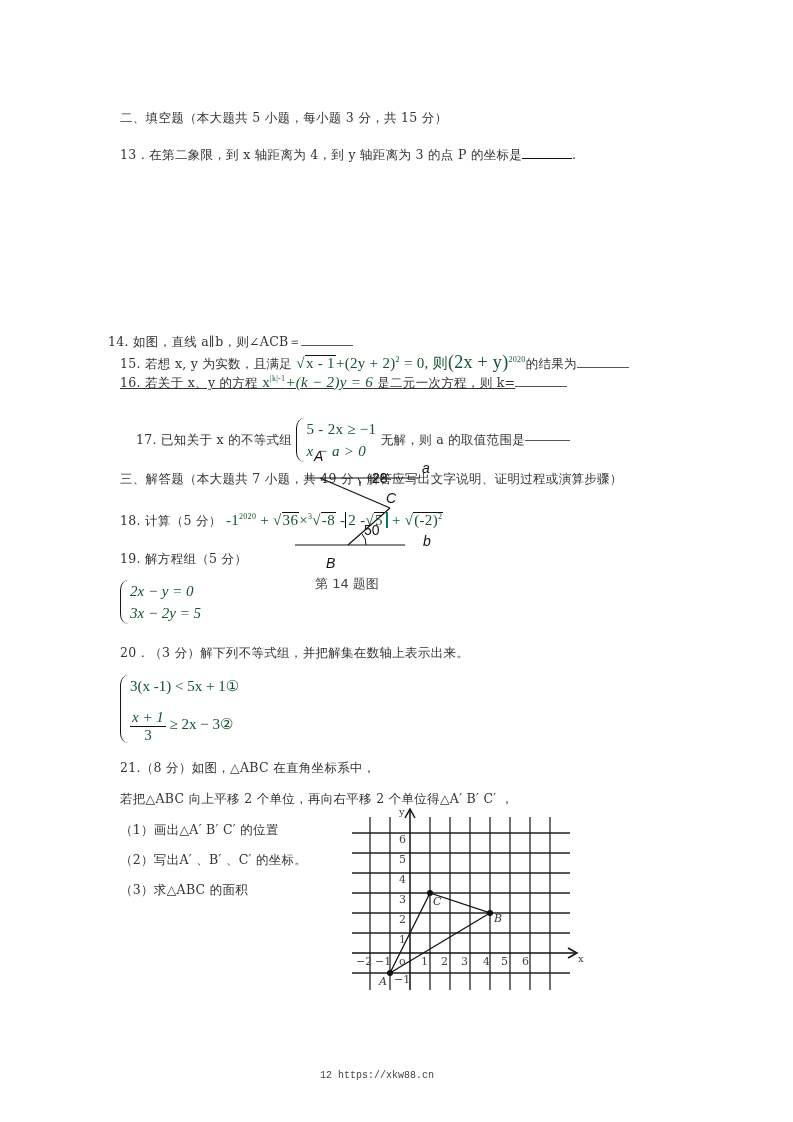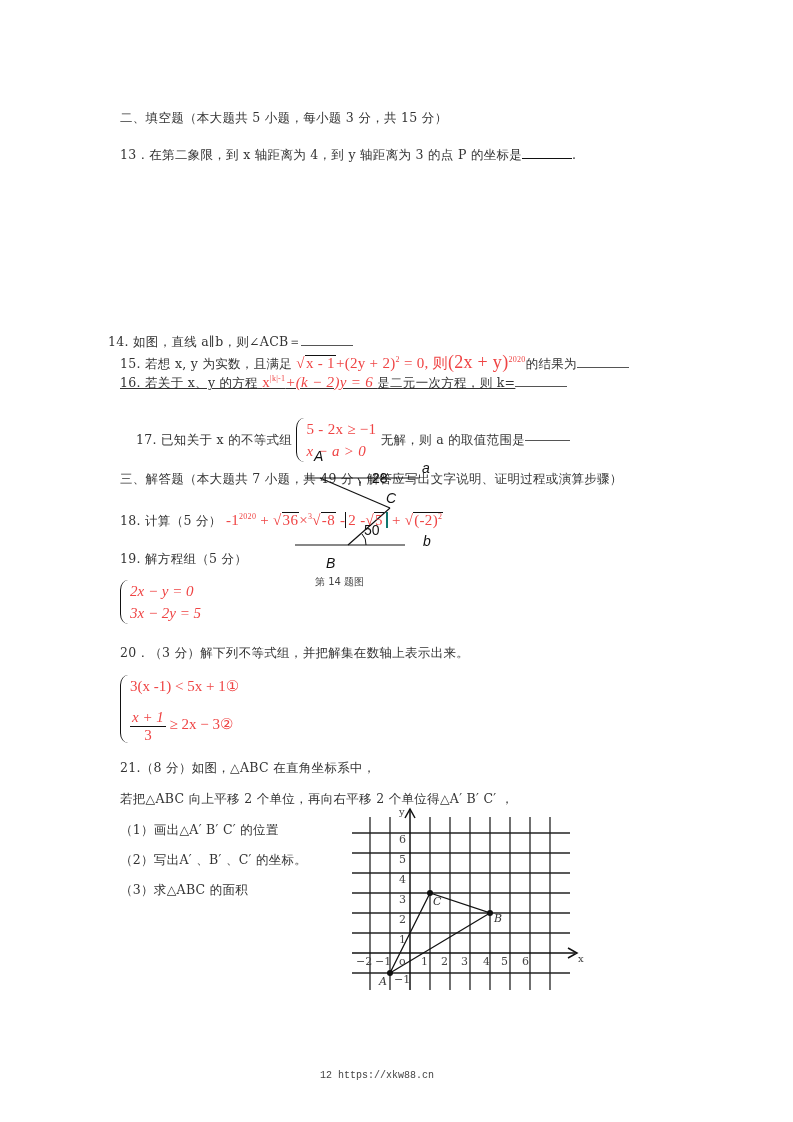--- a/index.html
+++ b/index.html
@@ -1,20 +1,20 @@
 <!DOCTYPE html>
 <html><head>
   <meta charset="utf-8">
   <style>
     html, body { margin: 0; padding: 0; background: #ffffff; }
     body { width: 793px; height: 1122px; position: relative; overflow: hidden;
       font-family: "DejaVu Serif", "Liberation Serif", serif; color: #222; }
     .abs { position: absolute; white-space: nowrap; }
     .t { font-size: 12.5px; color: #333; letter-spacing: 0.3px; }
-    .math { font-family: "Liberation Serif", "DejaVu Serif", serif; font-size: 15px; color: #ef4444; }
+    .math { font-family: "Liberation Serif", "DejaVu Serif", serif; font-size: 15px; color: #14532d; }
     .blank { display: inline-block; border-bottom: 1px solid #555; vertical-align: baseline; }
     .blank.bold { border-bottom: 1.5px solid #111; }
     .sqrt { display: inline-block; border-top: 1px solid #111; padding: 0 1px; line-height: 1; }
     sup { font-size: 8px; }
     .brace-block { display: inline-block; vertical-align: middle; position: relative; padding-left: 10px; }
     .brace-block .brace { position: absolute; left: 0; top: 0; bottom: 0; width: 8px;
       border-left: 1.2px solid #111; border-top-left-radius: 8px 10px; border-bottom-left-radius: 8px 10px; }
     .brace-line { display: block; line-height: 22px; }
     .frac { display: inline-block; vertical-align: middle; text-align: center; line-height: 1.1; }
     .frac .num { display: block; border-bottom: 1px solid #111; padding: 0 2px; }
@@ -66,21 +66,21 @@
   <path d="M 68 28 A 10 10 0 0 1 70 36" fill="none" stroke="#111" stroke-width="1"></path>
   <path d="M 72 84 A 14 14 0 0 1 76 95" fill="none" stroke="#111" stroke-width="1"></path>
 </svg>
 <div class="abs fig-label" style="left:314px; top:448px;">A</div>
 <div class="abs fig-label" style="left:422px; top:460px;">a</div>
 <div class="abs fig-label" style="left:372px; top:470px; font-style:normal;text-align:right;">28</div>
 <div class="abs fig-label" style="left:386px; top:490px;">C</div>
 <div class="abs fig-label" style="left:364px; top:522px; font-style:normal;">50</div>
 <div class="abs fig-label" style="left:423px; top:533px;">b</div>
 <div class="abs fig-label" style="left:326px; top:555px;">B</div>
-<div class="abs" style="left:315px; top:575px; font-family:'DejaVu Sans', sans-serif; font-size:10px; color:#444;">第 14 题图</div>
+<div class="abs" style="left:315px; top:575px; font-family:'DejaVu Sans', sans-serif; font-size:13px; color:#444;">第 14 题图</div>
 
 <div class="abs t" style="left:120px; top:512px;">
   <span>18. 计算（5 分）</span>
   <span class="math"><span>-1</span><sup>2020</sup> <span>+</span> √<span class="sqrt">36</span><span>×</span><sup>3</sup>√<span class="sqrt">-8</span> <span>-</span><span style="border-left:1px solid #111; border-right:2px solid #0f766e; padding:0 2px;"><span>2 -</span>√<span class="sqrt">5</span></span> <span>+</span> √<span class="sqrt"><span>(-2)</span><sup>2</sup></span></span>
 </div>
 
 <div class="abs t" style="left:120px; top:551px;">19. 解方程组（5 分）</div>
 <div class="abs" style="left:120px; top:580px;">
   <span class="brace-block math">
     <span class="brace"></span>

